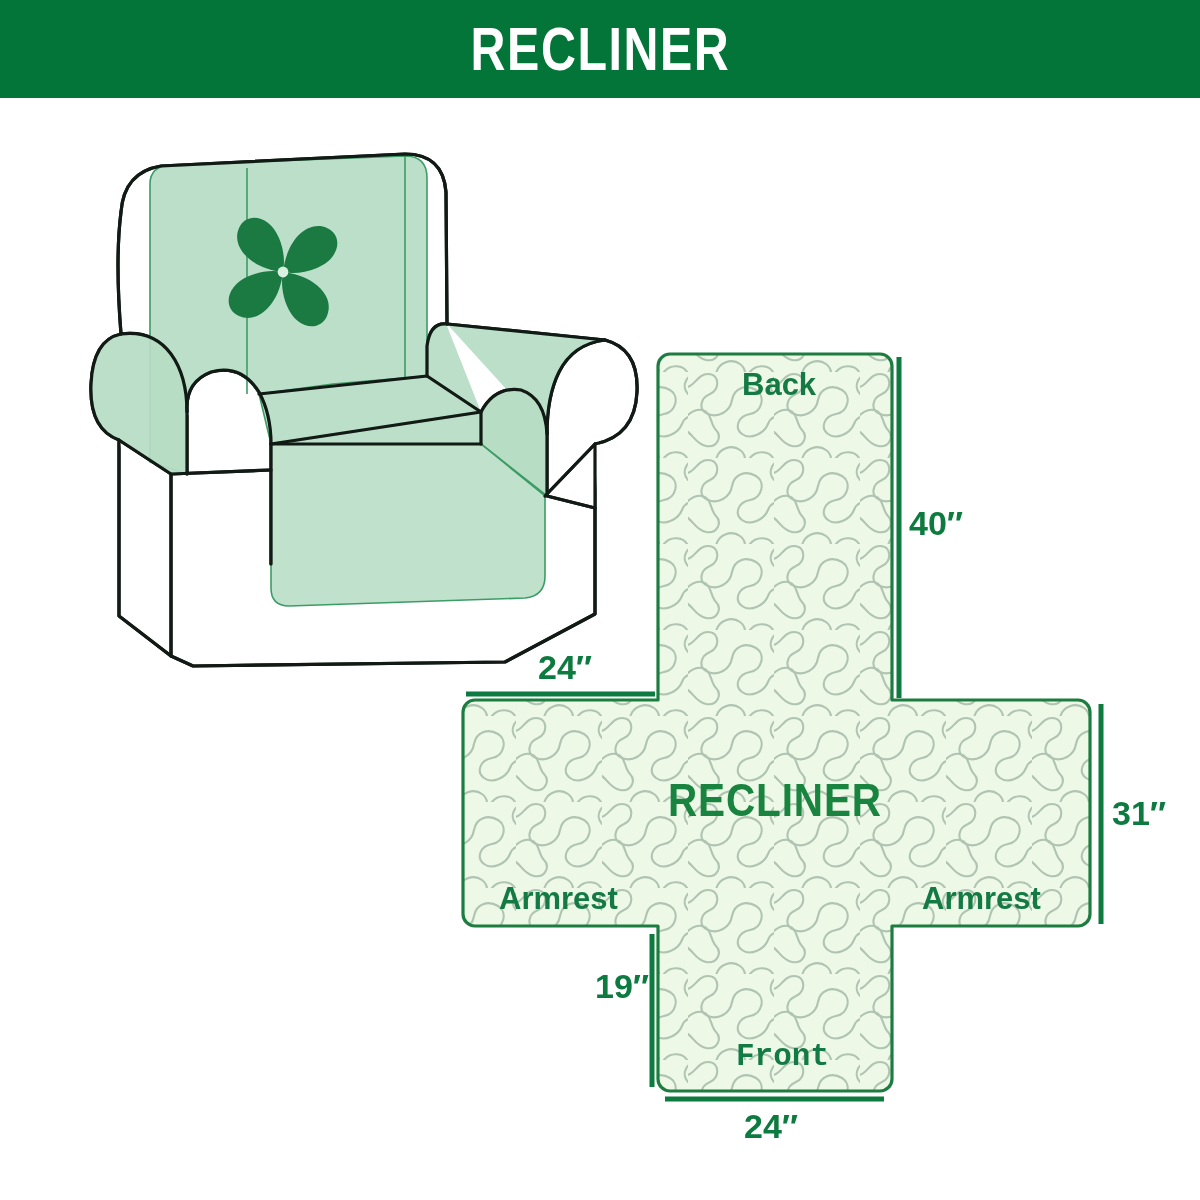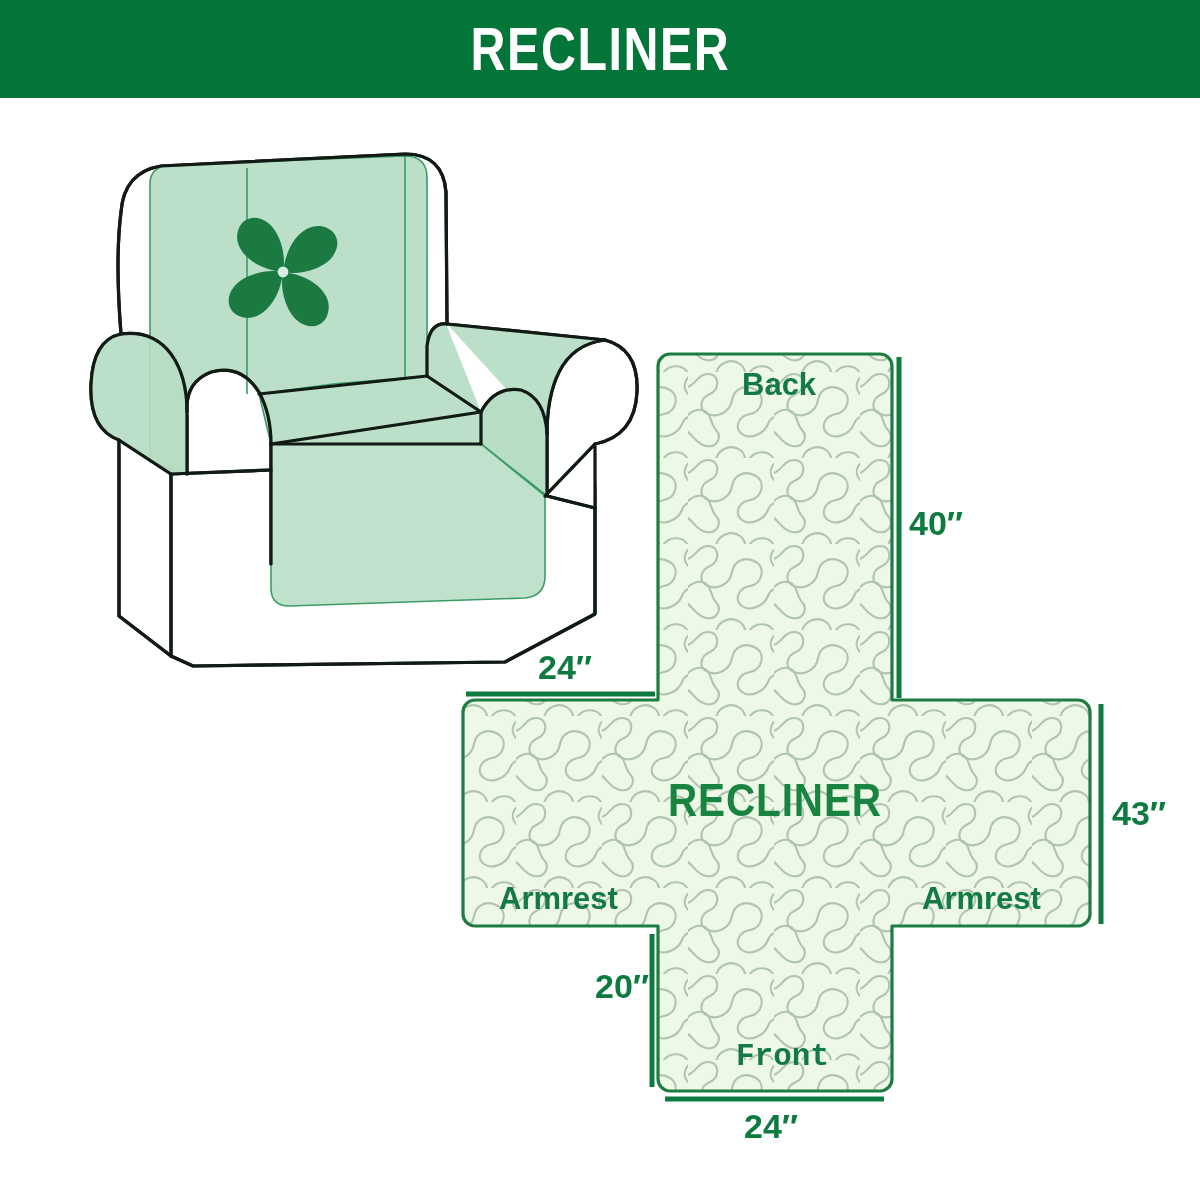--- a/index.html
+++ b/index.html
@@ -223,19 +223,19 @@
   <div class="panel-label" style="left:922px; top:769px;">Armrest</div>
 
   <div class="panel-label" style="left:736px; top:927px;font-family:Liberation Mono, monospace;">Front</div>
 
   <div id="center-title" style="left:668px; top:663px;">RECLINER</div>
 
   <div class="dim-label" style="left:909px; top:392px;">40″</div>
 
   <div class="dim-label" style="left:538px; top:536px;">24″</div>
 
-  <div class="dim-label" style="left:1112px; top:682px;">43″</div>
-
-  <div class="dim-label" style="left:595px; top:855px;">20″</div>
+  <div class="dim-label" style="left:1112px; top:682px;">31″</div>
+
+  <div class="dim-label" style="left:595px; top:855px;">19″</div>
 
   <div class="dim-label" style="left:744px; top:995px;">24″</div>
 
 </div>
 
 </body></html>

